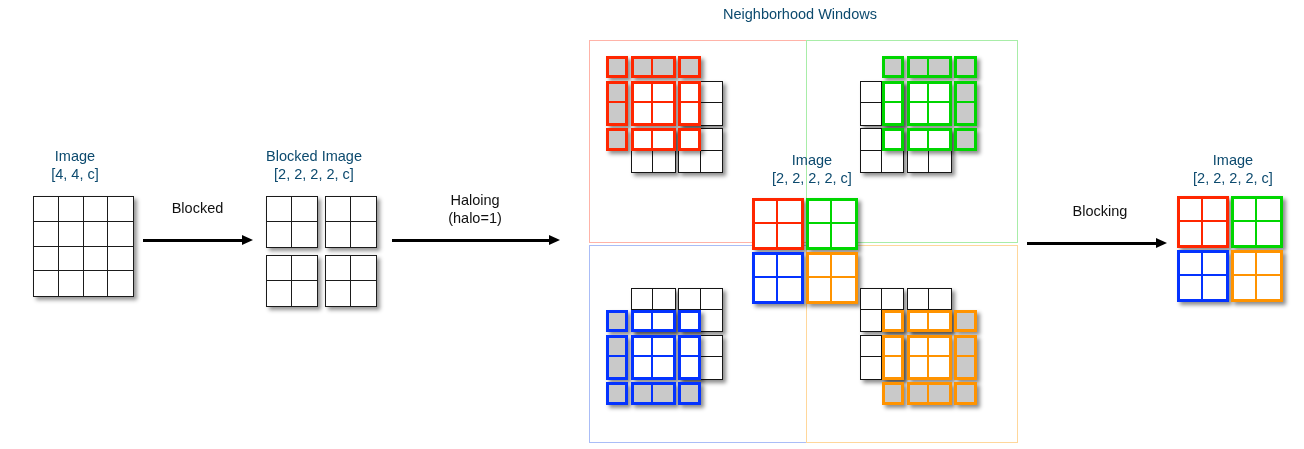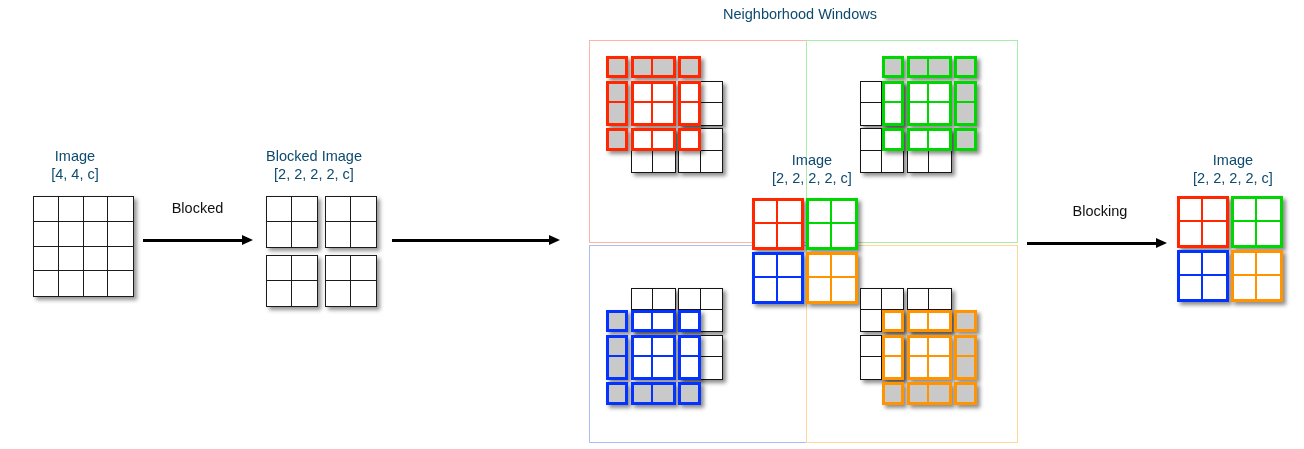--- a/index.html
+++ b/index.html
@@ -148,20 +148,22 @@
     </div>
     <div class="pgrid" style="left: 325px; top: 255px; width: 52px; height: 52px; grid-template-columns: 1fr 1fr; grid-template-rows: 1fr 1fr;">
       <div class="pc"></div>
       <div class="pc lastc"></div>
       <div class="pc lastr"></div>
       <div class="pc lastc lastr"></div>
     </div>
   </div>
 
 <div class="arrow-label" style="left:400px;top:192px;width:150px;">
+  <span>Haloing</span>
+  <span>(halo=1)</span>
 </div>
 <div class="arrow" style="left:392px;top:235px;width:168px;">
   <div class="shaft" style="width:157px;"></div>
   <div class="head" style="left:157px;"></div>
 </div>
 
 <div class="caption" style="left:690px;top:6px;width:220px;">
   <span class="l1">Neighborhood Windows</span>
 </div>
 

